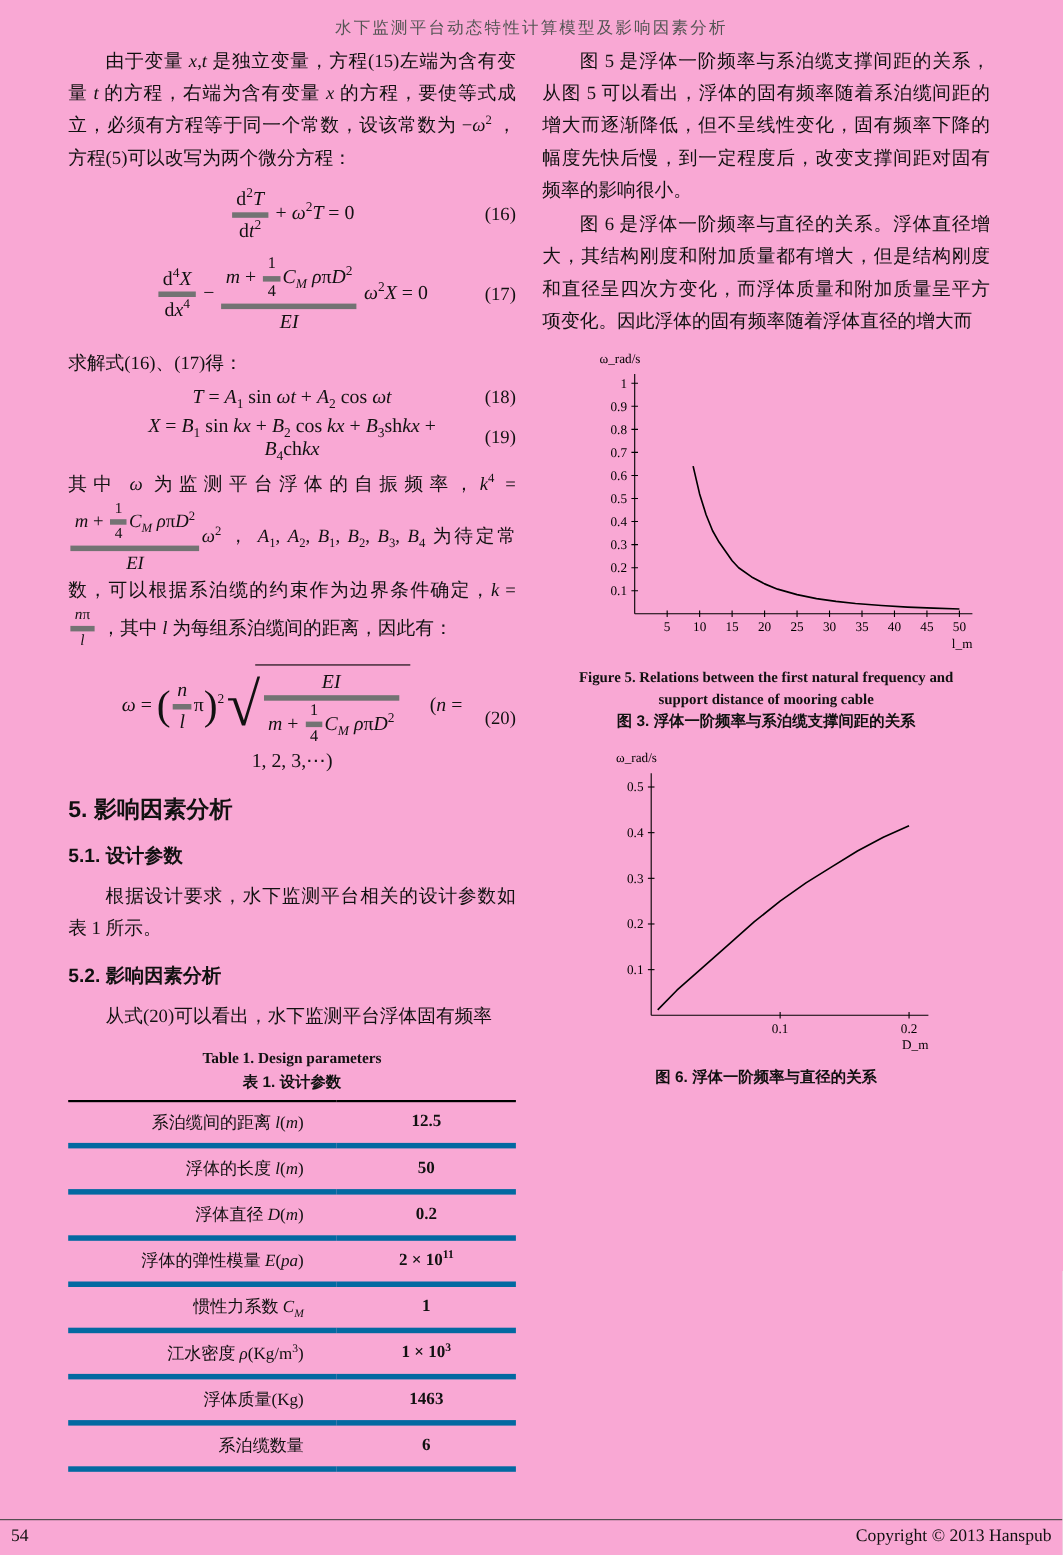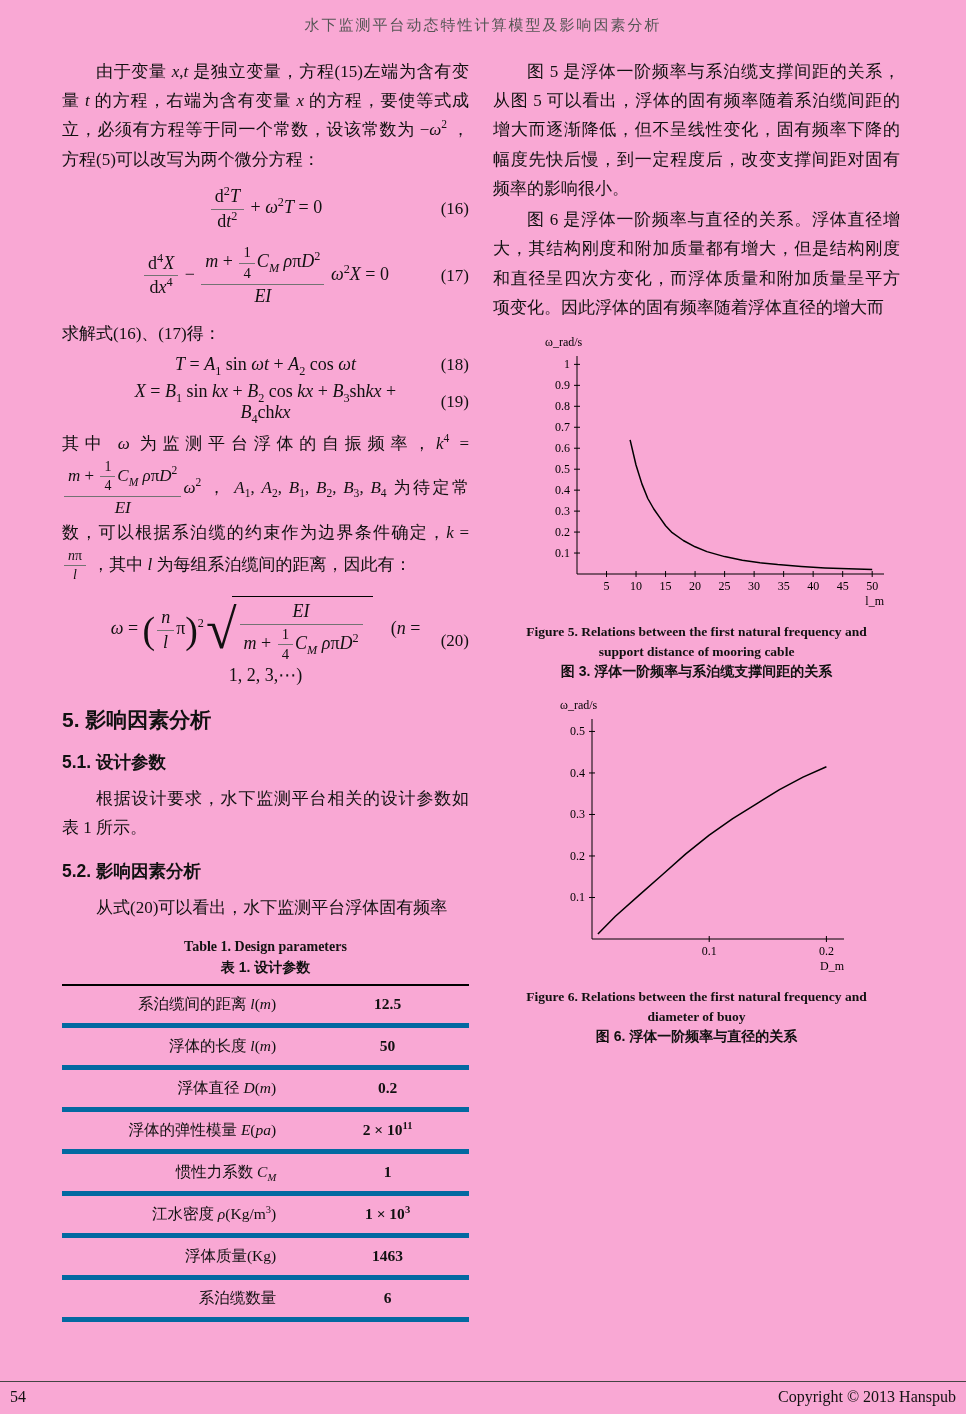--- a/index.html
+++ b/index.html
@@ -1,31 +1,31 @@
 <!DOCTYPE html>
 <html><head>
 <meta charset="utf-8">
 <style>
   html,body{margin:0;padding:0;background:#e8e8e8;}
   .page{position:relative;width:966px;height:1414px;background:#f9a8d4;margin:0 auto;
         font-family:"Liberation Serif","DejaVu Serif",serif;color:#111;overflow:hidden;box-sizing:border-box;}
   .header{ text-align:center;color:#555;font-size:15px;letter-spacing:2px;padding-top:16px;}
-  .columns{display:flex;gap:24px;margin:22px 62px 0 62px;}
+  .columns{display:flex;gap:24px;margin:6px 62px 0 62px;}
   .col{width:407px;}
   p{font-size:17px;line-height:1.72;text-align:justify;margin:0 0 2px 0;}
   .indent{text-indent:2em;}
   i{font-style:italic;}
   sup,sub{font-size:0.68em;line-height:0;}
   
   .eq{display:flex;align-items:center;margin:12px 0;}
   .eq .spacer{width:46px;flex:none;}
   .eq .ebody{flex:1;text-align:center;font-size:18px;}
   .eq .no{width:46px;flex:none;text-align:right;font-size:17px;}
   .frac{display:inline-block;vertical-align:middle;text-align:center;line-height:1.2;margin:0 2px;}
-  .frac .fn{display:block;border-bottom:1px solid #737373;padding:0 4px 1px 4px;}
+  .frac .fn{display:block;border-bottom:5px solid #737373;padding:0 4px 1px 4px;}
   .frac .fd{display:block;padding:1px 4px 0 4px;}
   .frac.small{font-size:0.82em;}
   .bigp{font-size:2.1em;font-weight:300;vertical-align:middle;line-height:0;}
   .sqrt{display:inline-flex;align-items:center;vertical-align:middle;margin-left:2px;}
   .sqrt .rad{font-size:3.1em;line-height:0.85;margin-right:-5px;font-style:normal;}
   .sqrt .sqb{display:inline-block;border-top:1.5px solid #000;padding:4px 8px 0 6px;}
   
   .sec1{font-family:"Liberation Sans","DejaVu Sans",sans-serif;font-weight:bold;font-size:21px;margin:20px 0 12px 0;}
   .sec2{font-family:"Liberation Sans","DejaVu Sans",sans-serif;font-weight:bold;font-size:17.5px;margin:16px 0 10px 0;}
   
@@ -221,21 +221,20 @@
             <text x="45" y="121.47169811320755" text-anchor="end" font-size="12">0.3</text>
             <line x1="49" y1="75.96226415094338" x2="55" y2="75.96226415094338" stroke="#000" stroke-width="1"></line>
             <text x="45" y="79.96226415094338" text-anchor="end" font-size="12">0.4</text>
             <line x1="49" y1="34.45283018867926" x2="55" y2="34.45283018867926" stroke="#000" stroke-width="1"></line>
             <text x="45" y="38.45283018867926" text-anchor="end" font-size="12">0.5</text>
             <text x="20" y="12" text-anchor="start" font-size="12">ω_rad/s</text>
             <text x="304" y="273" text-anchor="end" font-size="12">D_m</text>
             <path d="M57.9,237.0 L75.4,219.2 L98.9,198.4 L122.3,177.7 L145.8,156.9 L169.2,138.2 L192.7,121.6 L216.1,107.1 L239.5,92.6 L263.0,80.1 L286.4,69.7" fill="none" stroke="#000" stroke-width="1.5" stroke-linejoin="round"></path>
           </svg>
         <div class="figcap">
-          <div class="en">Figure 6. Relations between the first natural frequency and diameter of buoy</div>
           <div class="zh">图 6. 浮体一阶频率与直径的关系</div>
         </div>
       </div>
     </div>
 
   </div>
 
   <div class="footer">
     <span>54</span>
     <span>Copyright © 2013 Hanspub</span>

